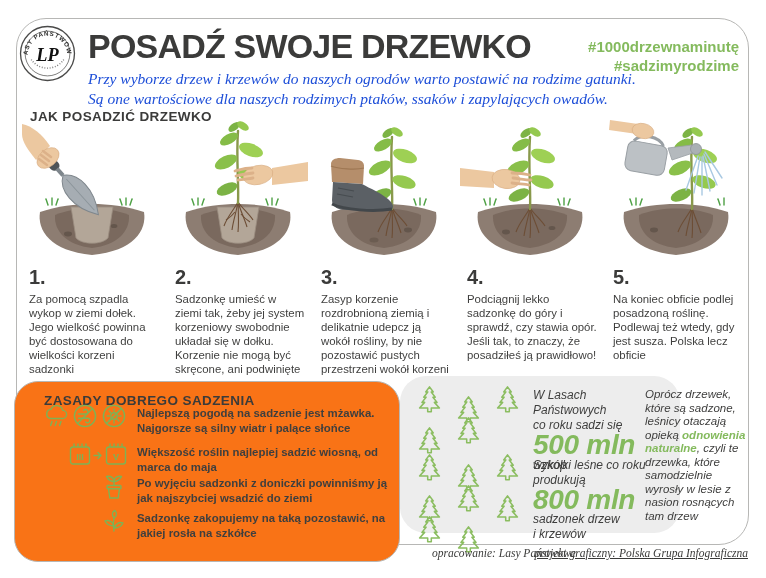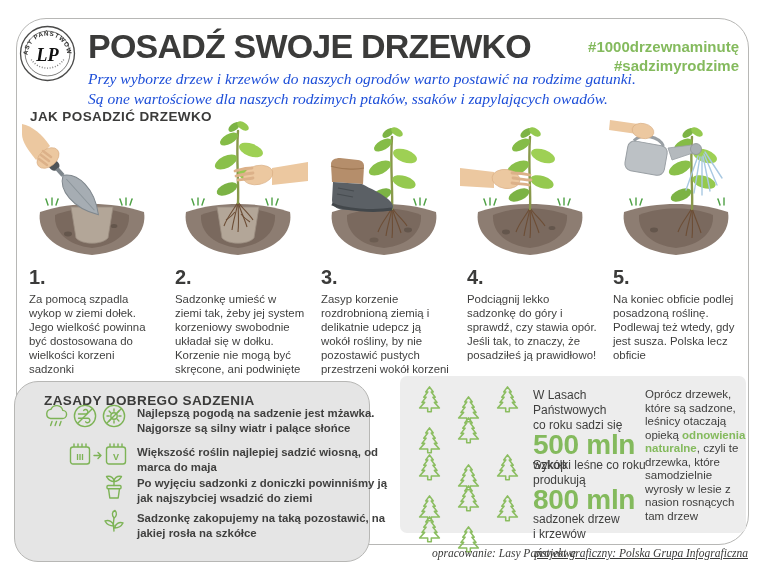--- a/index.html
+++ b/index.html
@@ -17,33 +17,33 @@
         font-style:italic;font-size:15.5px;line-height:19.5px;color:#1d4ed8;}
   .how-to-heading{position:absolute;left:30px;top:109px;font-size:13.5px;font-weight:bold;
         letter-spacing:0.4px;color:#3b3b3a;}
   
   .steps{position:absolute;left:22px;top:118px;width:736px;display:flex;}
   .step{width:146px;}
   .step svg.illu{display:block;width:140px;height:146px;}
   .step-number{font-size:20px;font-weight:bold;color:#3b3b3a;margin:2px 0 4px 7px;line-height:22px;}
   .step-text{font-size:11.4px;line-height:14px;color:#3f3f3e;width:131px;padding-left:7px;}
   
-  .rules-box{position:absolute;left:14px;top:381px;width:356px;height:181px;background:#e5e5e5;
+  .rules-box{position:absolute;left:14px;top:381px;width:386px;height:181px;background:#f97316;
         border:1.5px solid #b7b7b5;border-radius:24px;box-sizing:border-box;}
   .rules-heading{position:absolute;left:29px;top:11px;font-size:13.5px;font-weight:bold;
         letter-spacing:0.4px;color:#3b3b3a;}
   .rule-row{position:absolute;left:16px;display:flex;align-items:flex-start;}
   .rule-icons{width:96px;display:flex;justify-content:flex-end;align-items:center;gap:3px;
         padding-right:10px;flex:none;}
   .rule-icons svg{flex:none;}
   .rule-text{width:266px;font-size:11.4px;line-height:14.5px;color:#3f3f3e;padding-top:3px;font-weight:bold;}
   .r1{top:21px;} .r2{top:60px;} .r3{top:91px;} .r4{top:126px;}
   
-  .stats-box{position:absolute;left:400px;top:376px;width:346px;height:157px;
-        background:#ededed;border-radius:7px;}
+  .stats-box{position:absolute;left:400px;top:376px;width:280px;height:157px;
+        background:#ededed;border-radius:26px;font-style:italic;}
   .tree-grid{position:absolute;display:flex;flex-wrap:wrap;width:122px;}
   .tree-grid .tree{width:27px;height:29px;margin:1px 6px;}
   .tree-grid .tree:nth-child(even){transform:translateY(10px);}
   .trees-a{left:10px;top:8px;}
   .trees-b{left:10px;top:76px;}
   .stat-text{position:absolute;left:133px;width:128px;font-size:12px;line-height:15px;color:#3e3e3d;}
   .stat-a{top:12px;} .stat-b{top:82px;}
   .big-number{font-size:28px;font-weight:bold;color:#84ba5d;line-height:24px;letter-spacing:-0.3px;}
   .unit{font-size:12px;color:#3e3e3d;}
   .side-note{position:absolute;left:245px;top:12px;width:101px;font-size:11.5px;

